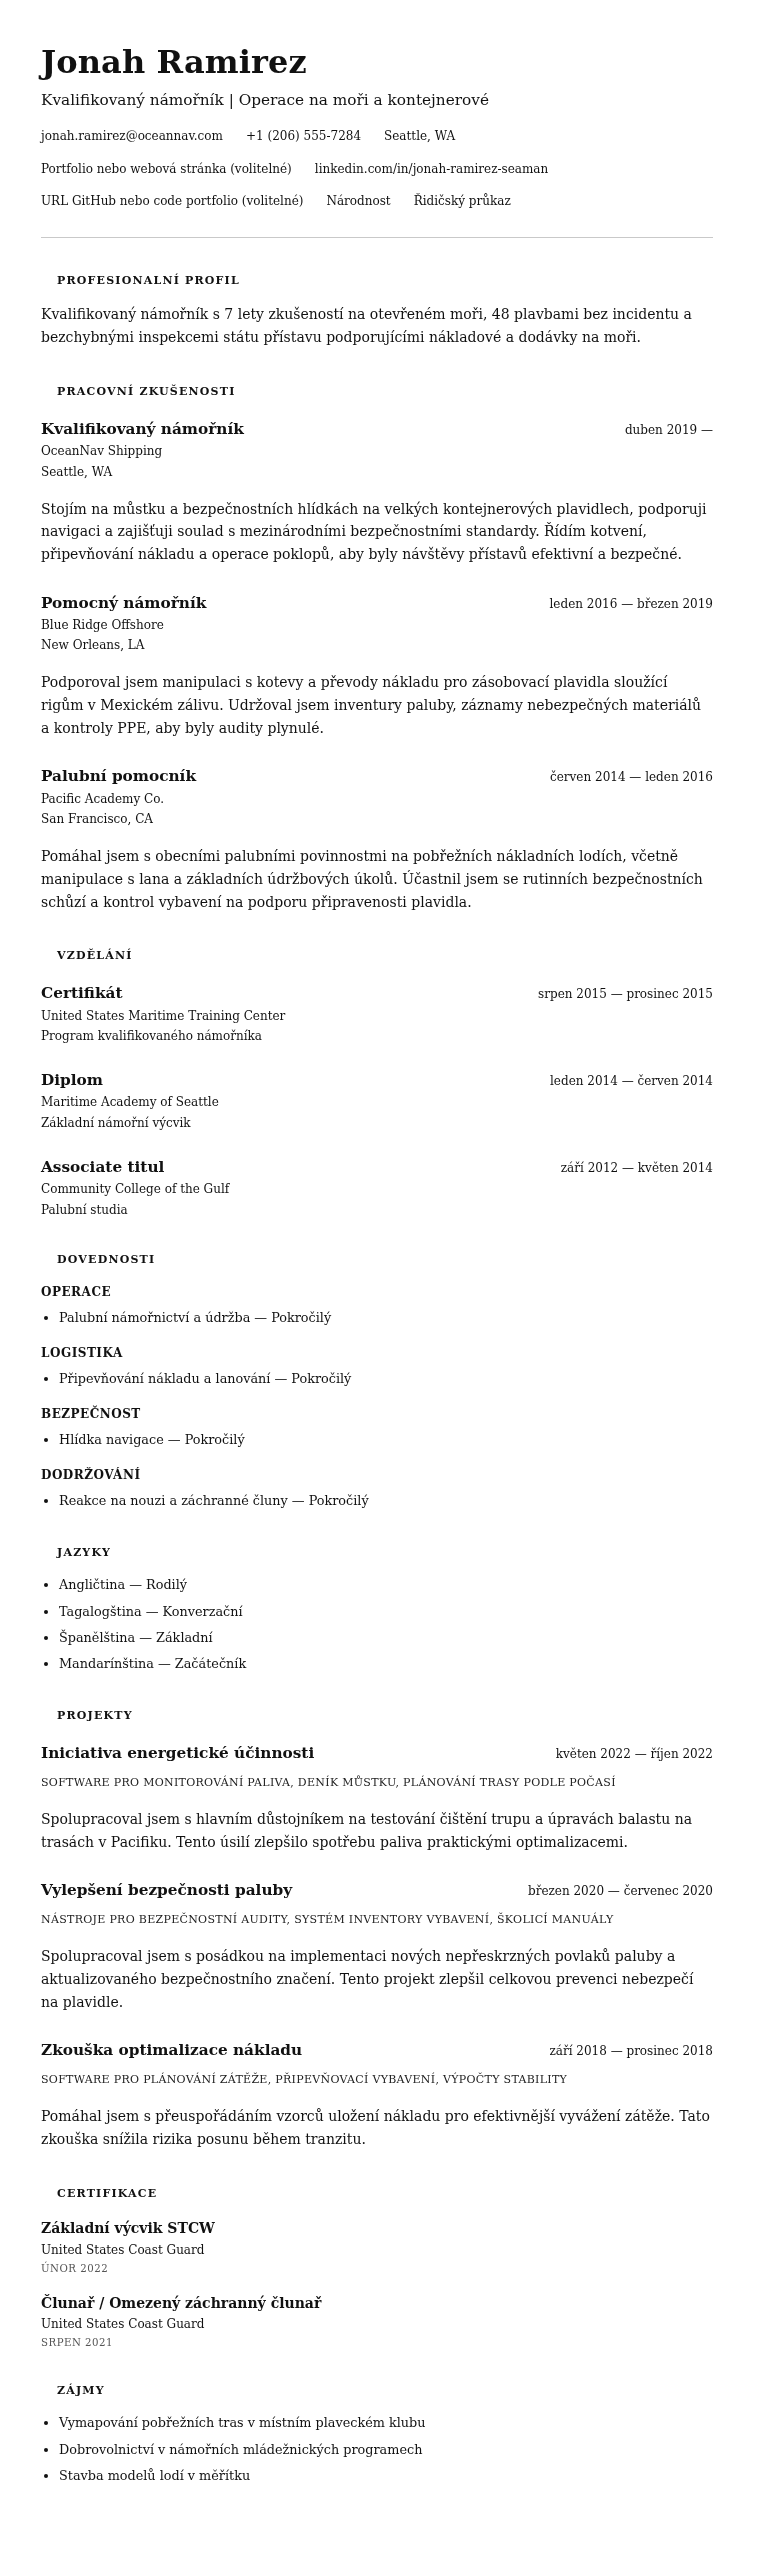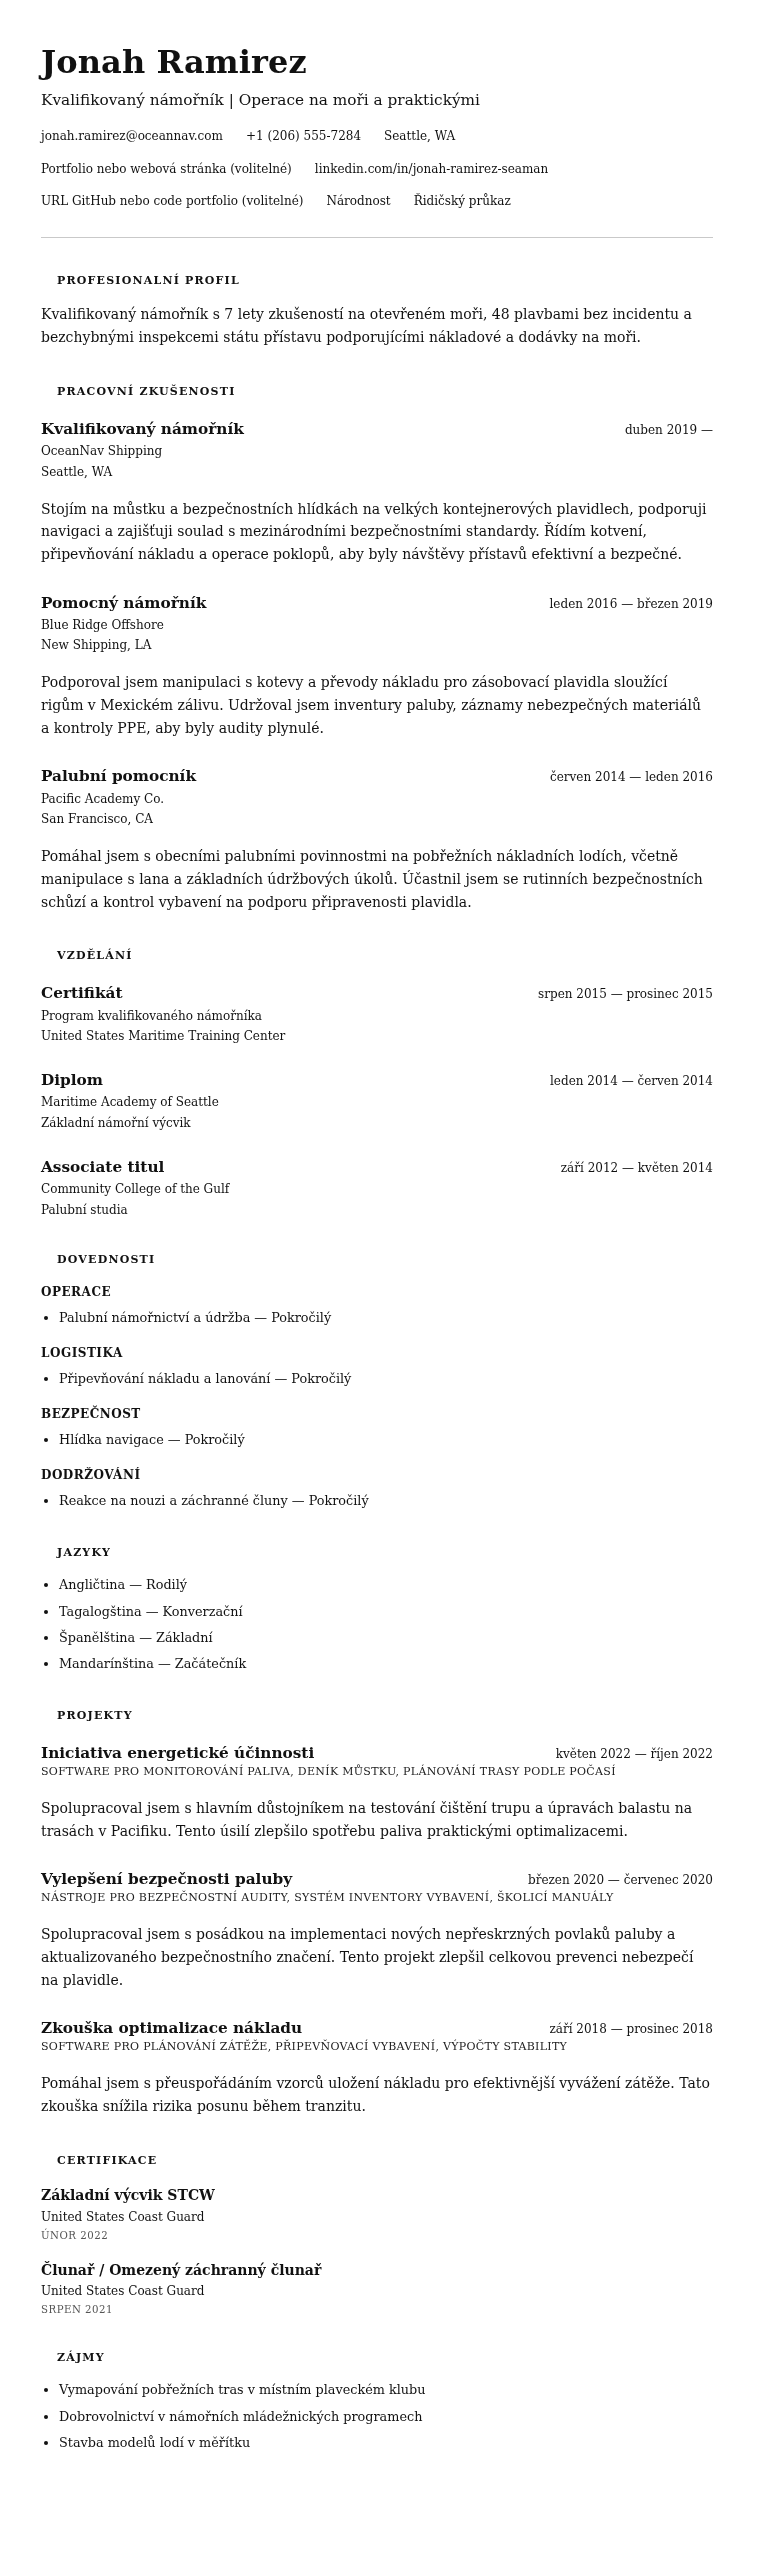--- a/index.html
+++ b/index.html
@@ -33,35 +33,35 @@
   .dates { font-size: 12px; white-space: nowrap; }
   .entry-sub { font-size: 12px; margin-top: 6.4px; }
   .entry-desc { font-size: 14px; line-height: 1.62; margin: 19px 0 0; }
 
   .skill-group { margin-top: 19px; }
   .skill-cat { font-size: 12px; font-weight: 700; letter-spacing: 0.5px; }
 
   ul.bullets { margin: 9px 0 0; padding-left: 18px; list-style: disc; font-size: 12.8px; }
   ul.bullets li { margin-top: 7px; line-height: 1.5; }
 
-  .tools { font-size: 11px; letter-spacing: 0.3px; margin-top: 3px; color: #222222; }
+  .tools { font-size: 11px; letter-spacing: 0.3px; margin-top: 14px; color: #222222; }
 
   .cert { margin-top: 20.5px; }
   .cert-title { font-size: 14px; font-weight: 700; }
   .cert-issuer { font-size: 12px; margin-top: 6.4px; }
   .cert-date { font-size: 10.2px; letter-spacing: 0.5px; margin-top: 6.4px; color: #555555; }
 </style>
 </head>
 <body>
 
 <div class="page">
 
   <header>
     <h1 class="name">Jonah Ramirez</h1>
-    <div class="subtitle">Kvalifikovaný námořník | Operace na moři a praktickými</div>
+    <div class="subtitle">Kvalifikovaný námořník | Operace na moři a kontejnerové</div>
 
     <div class="contact-row first">
       <span>jonah.ramirez@oceannav.com</span>
       <span>+1 (206) 555-7284</span>
       <span>Seattle, WA</span>
     </div>
     <div class="contact-row">
       <span>Portfolio nebo webová stránka (volitelné)</span>
       <span>linkedin.com/in/jonah-ramirez-seaman</span>
     </div>
@@ -91,21 +91,21 @@
       <div class="entry-sub">Seattle, WA</div>
       <p class="entry-desc">Stojím na můstku a bezpečnostních hlídkách na velkých kontejnerových plavidlech, podporuji navigaci a zajišťuji soulad s mezinárodními bezpečnostními standardy. Řídím kotvení, připevňování nákladu a operace poklopů, aby byly návštěvy přístavů efektivní a bezpečné.</p>
     </article>
 
     <article class="entry">
       <div class="entry-head">
         <h3 class="entry-title">Pomocný námořník</h3>
         <span class="dates">leden 2016 — březen 2019</span>
       </div>
       <div class="entry-sub">Blue Ridge Offshore</div>
-      <div class="entry-sub">New Shipping, LA</div>
+      <div class="entry-sub">New Orleans, LA</div>
       <p class="entry-desc">Podporoval jsem manipulaci s kotevy a převody nákladu pro zásobovací plavidla sloužící rigům v Mexickém zálivu. Udržoval jsem inventury paluby, záznamy nebezpečných materiálů a kontroly PPE, aby byly audity plynulé.</p>
     </article>
 
     <article class="entry">
       <div class="entry-head">
         <h3 class="entry-title">Palubní pomocník</h3>
         <span class="dates">červen 2014 — leden 2016</span>
       </div>
       <div class="entry-sub">Pacific Academy Co.</div>
       <div class="entry-sub">San Francisco, CA</div>
@@ -114,22 +114,22 @@
   </section>
 
   <section>
     <h2 class="section-heading">VZDĚLÁNÍ</h2>
 
     <article class="entry">
       <div class="entry-head">
         <h3 class="entry-title">Certifikát</h3>
         <span class="dates">srpen 2015 — prosinec 2015</span>
       </div>
+      <div class="entry-sub">United States Maritime Training Center</div>
       <div class="entry-sub">Program kvalifikovaného námořníka</div>
-      <div class="entry-sub">United States Maritime Training Center</div>
     </article>
 
     <article class="entry">
       <div class="entry-head">
         <h3 class="entry-title">Diplom</h3>
         <span class="dates">leden 2014 — červen 2014</span>
       </div>
       <div class="entry-sub">Maritime Academy of Seattle</div>
       <div class="entry-sub">Základní námořní výcvik</div>
     </article>

